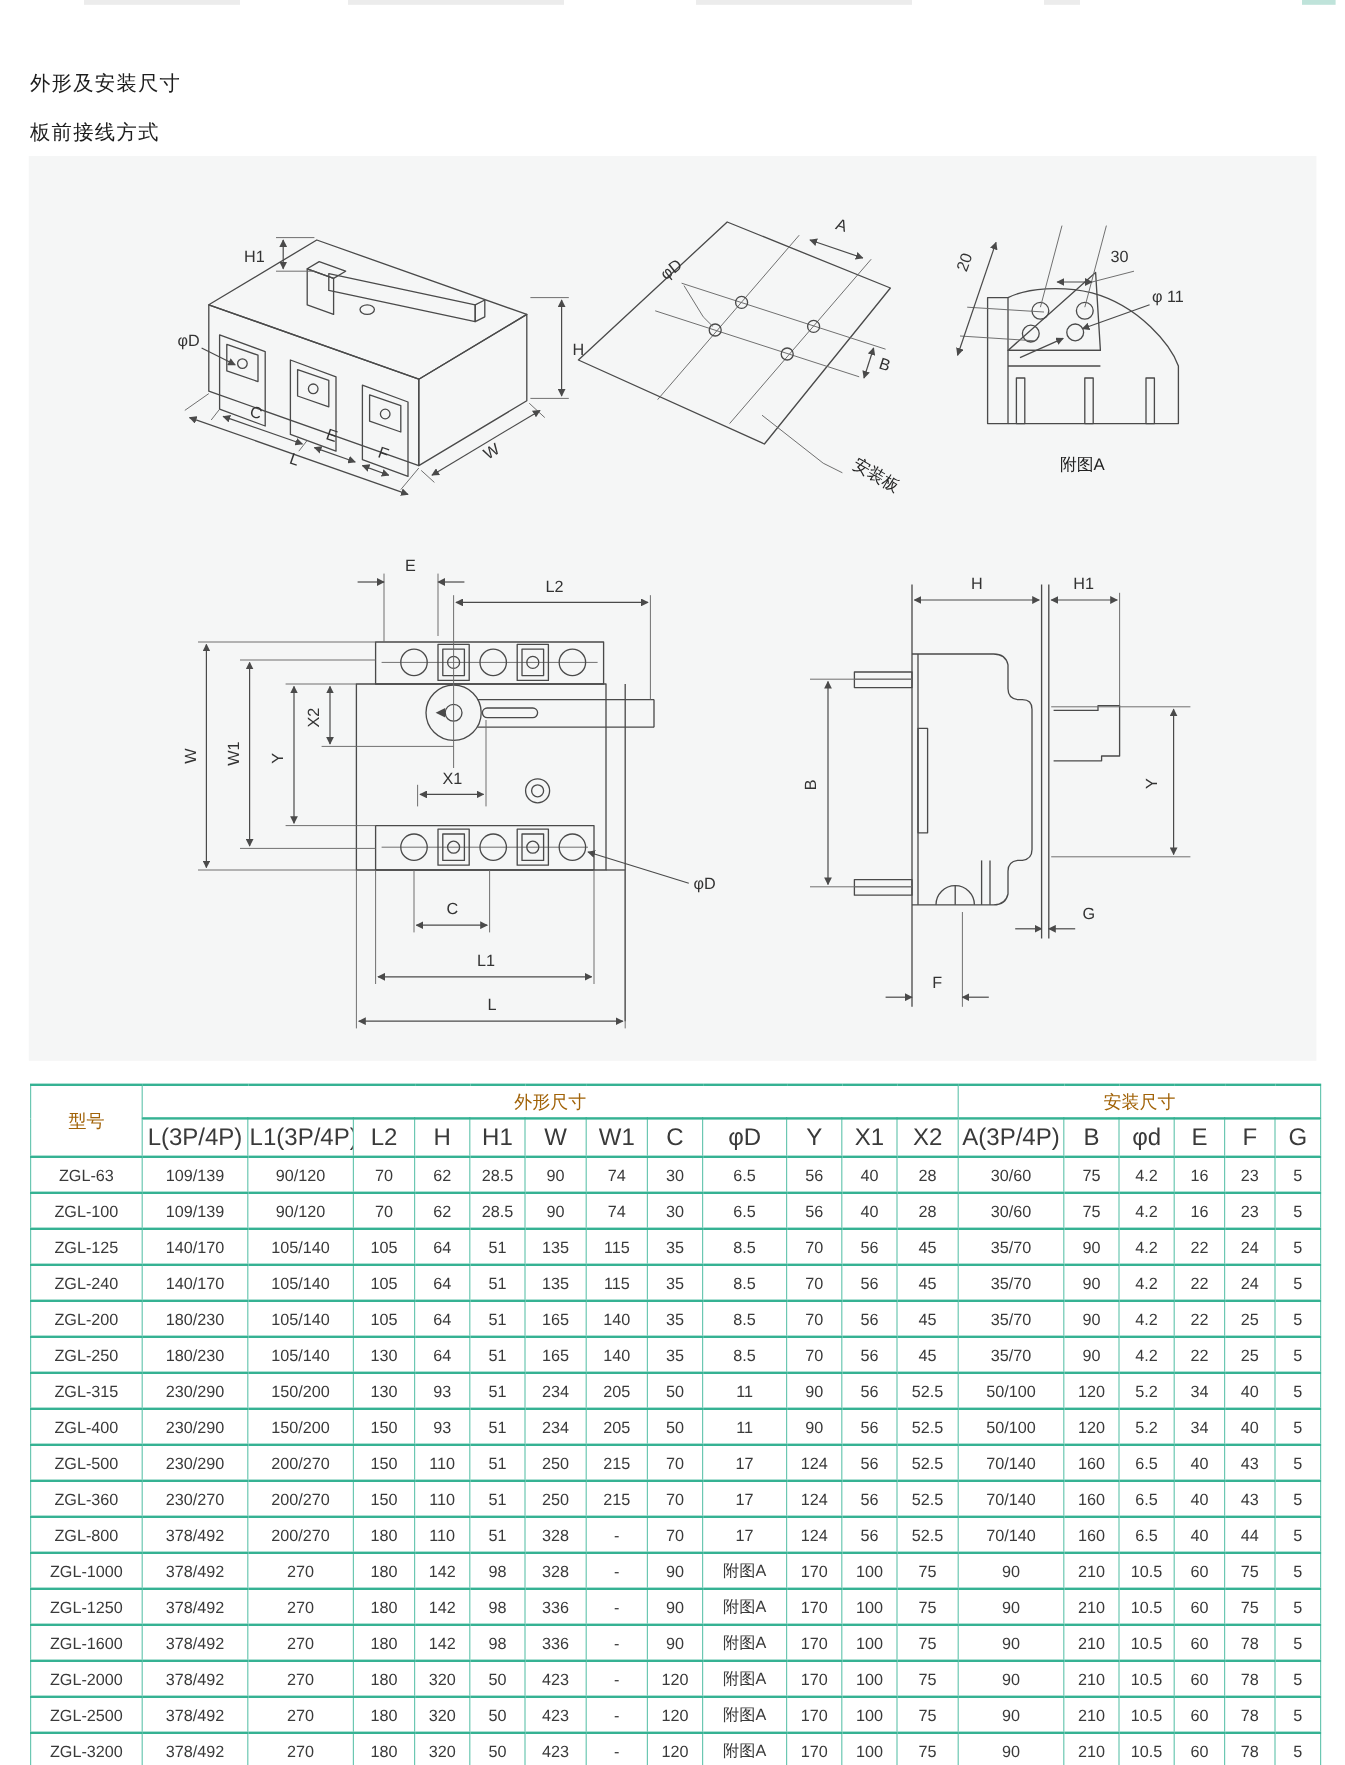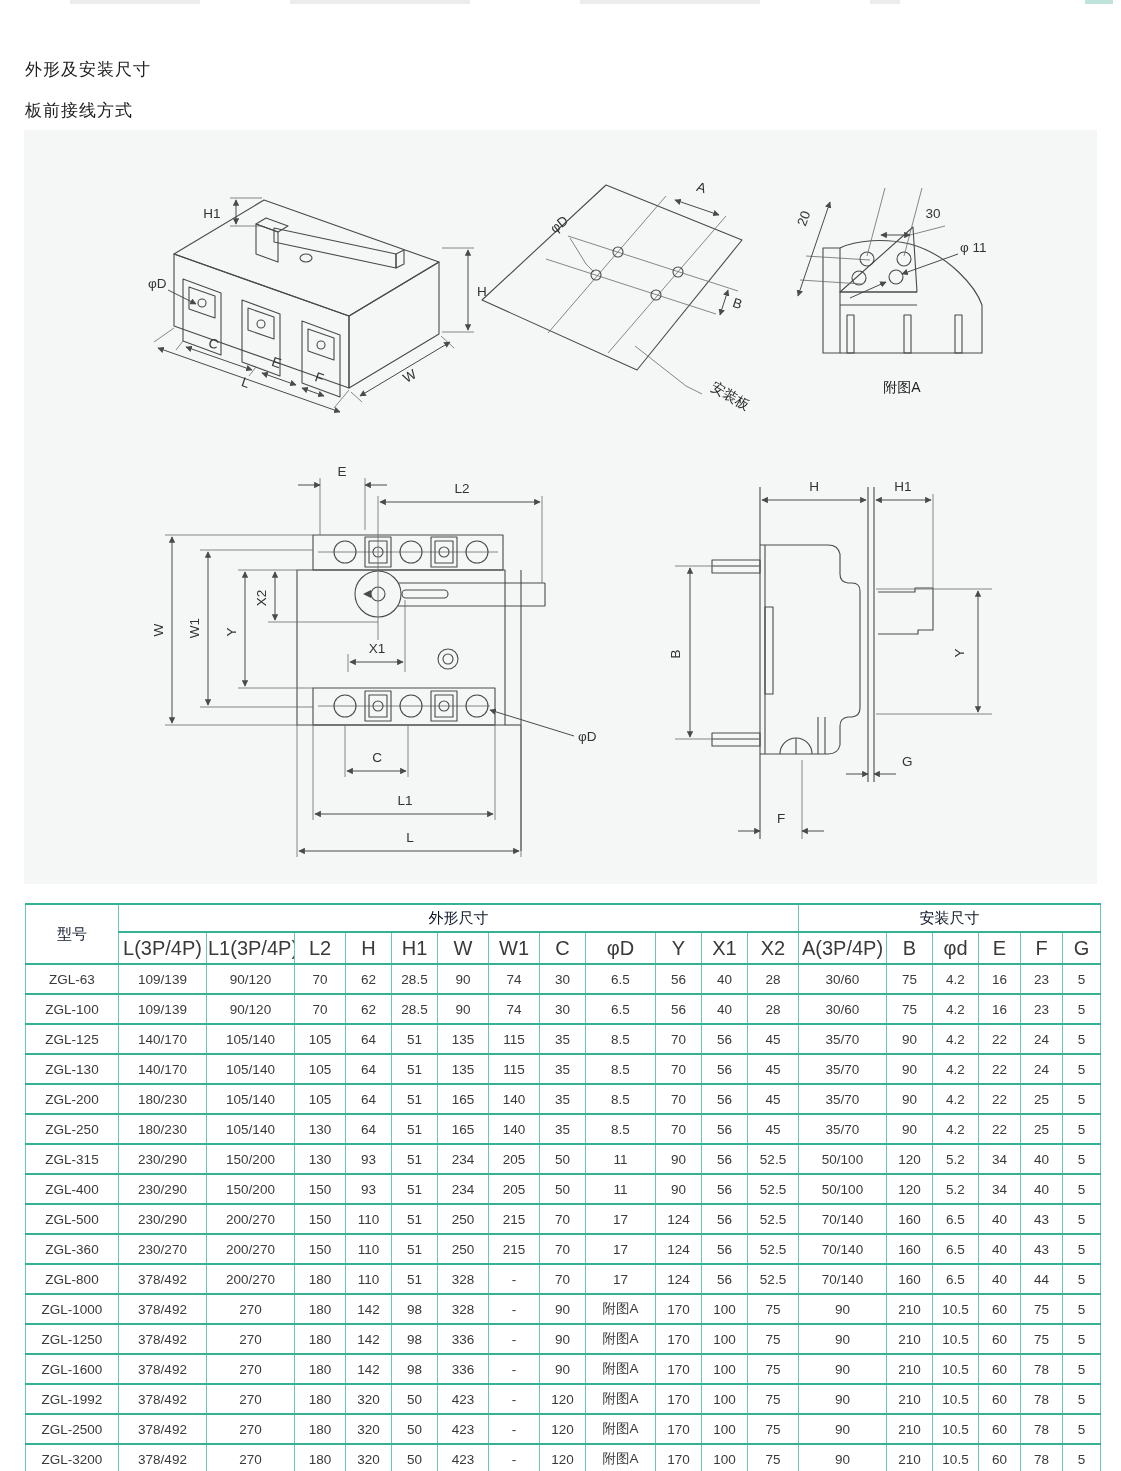--- a/index.html
+++ b/index.html
@@ -20,21 +20,21 @@
   svg .x{stroke:#6a6a6a;fill:none;stroke-width:0.8;}
   svg .d{stroke:#4a4a4a;fill:none;stroke-width:1;marker-start:url(#arw);marker-end:url(#arw);}
   svg .d1{stroke:#4a4a4a;fill:none;stroke-width:1;marker-end:url(#arw);}
   
   #table-wrap{position:absolute;left:25px;top:903px;width:1075px;}
   table.dim-table{border-collapse:collapse;table-layout:fixed;width:1075px;color:#3a3a3a;}
   .dim-table th,.dim-table td{border-left:1px solid #6cc7b2;border-right:1px solid #6cc7b2;
       border-top:2px solid #35b293;border-bottom:2px solid #35b293;
       text-align:center;vertical-align:middle;padding:0 1px;white-space:nowrap;
       font-weight:400;overflow:hidden;}
-  .dim-table tr.grp th{height:26px;font-size:15px;color:#0f172a;}
+  .dim-table tr.grp th{height:26px;font-size:15px;color:#a16207;}
   .dim-table tr.sub th{height:30px;font-size:20px;}
   .dim-table td{height:28px;font-size:13.5px;}
   .dim-table th[rowspan]{font-size:15px;font-family:Liberation Serif, serif;}
 </style>
 </head>
 <body>
 
 <div id="page">
 
   <div class="top-remnant" style="left:70px;width:130px;"></div>
@@ -439,21 +439,21 @@
             <td>56</td>
             <td>45</td>
             <td>35/70</td>
             <td>90</td>
             <td>4.2</td>
             <td>22</td>
             <td>24</td>
             <td>5</td>
           </tr>
           <tr>
-            <td>ZGL-130</td>
+            <td>ZGL-240</td>
             <td>140/170</td>
             <td>105/140</td>
             <td>105</td>
             <td>64</td>
             <td>51</td>
             <td>135</td>
             <td>115</td>
             <td>35</td>
             <td>8.5</td>
             <td>70</td>
@@ -670,21 +670,21 @@
             <td>100</td>
             <td>75</td>
             <td>90</td>
             <td>210</td>
             <td>10.5</td>
             <td>60</td>
             <td>78</td>
             <td>5</td>
           </tr>
           <tr>
-            <td>ZGL-1992</td>
+            <td>ZGL-2000</td>
             <td>378/492</td>
             <td>270</td>
             <td>180</td>
             <td>320</td>
             <td>50</td>
             <td>423</td>
             <td>-</td>
             <td>120</td>
             <td>附图A</td>
             <td>170</td>

